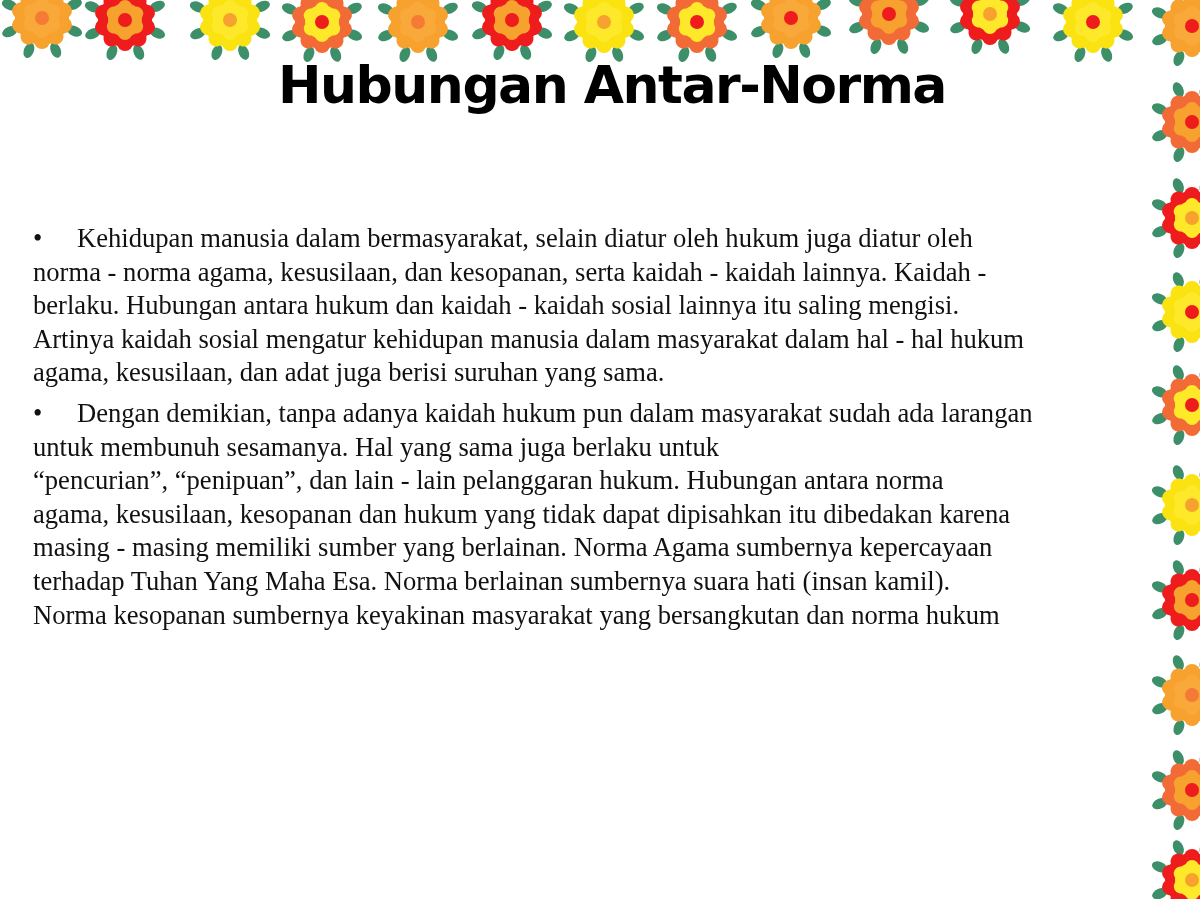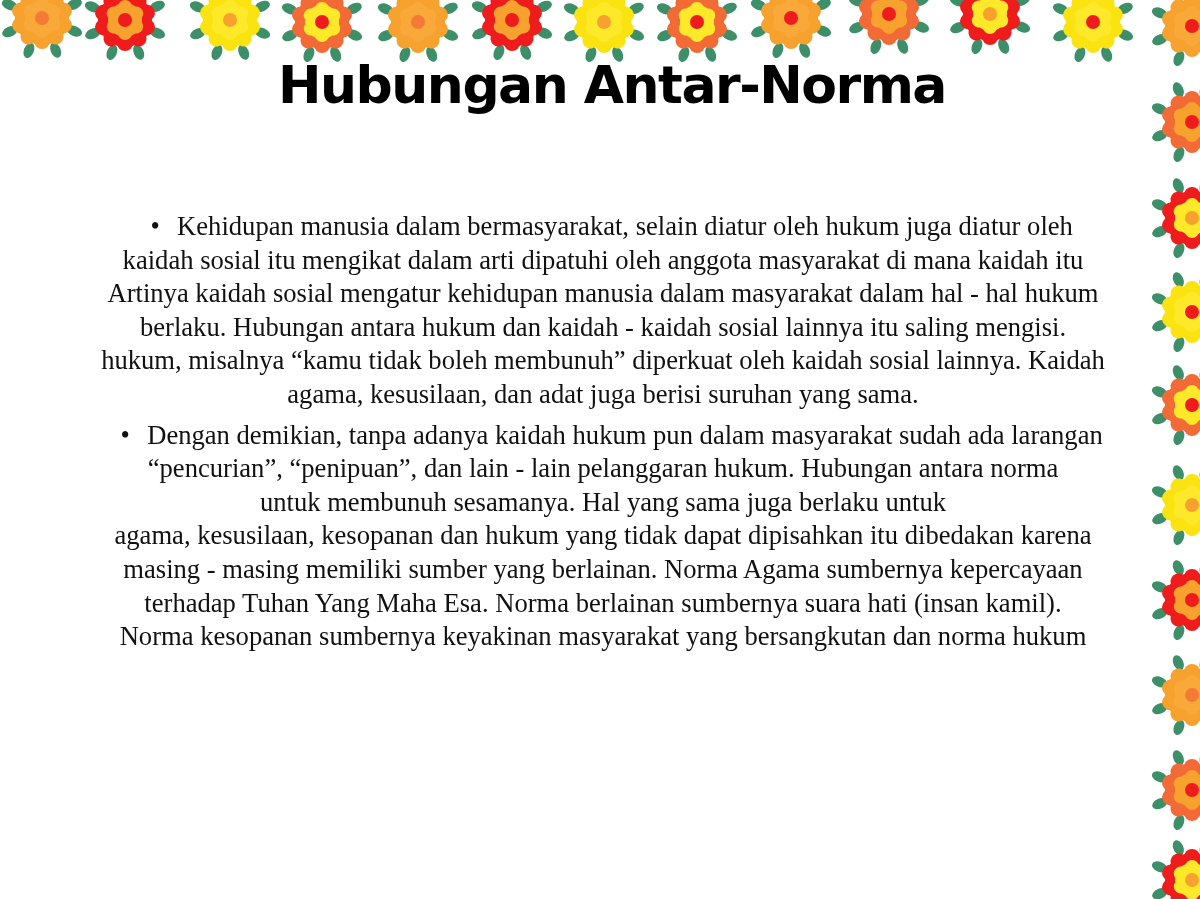--- a/index.html
+++ b/index.html
@@ -10,23 +10,23 @@
   .slide { position: absolute; left: 0; top: 0; width: 1200px; height: 899px; }
   .border-layer { position: absolute; left: 0; top: 0; width: 1200px; height: 899px; z-index: 1; pointer-events: none; }
   .flower { position: absolute; }
   .title {
     position: absolute; left: 0; top: 38px; width: 1200px; text-align: center;
     font-family: "DejaVu Sans", sans-serif; font-weight: bold;
     font-size: 52px; color: #000; letter-spacing: -1.5px;
     z-index: 2; margin: 12px; line-height: 70px;
   }
   .body-text {
-    position: absolute; left: 33px; top: 210px; width: 1140px;
+    position: absolute; left: 33px; top: 222px; width: 1140px;
     font-family: "Liberation Serif", serif; font-size: 26.6px; line-height: 33.6px;
-    color: #111; z-index: 2; text-align: center;
+    color: #111; z-index: 2;
   }
   .para { margin: 0 0 7px 0; }
   .bullet { display: inline-block; width: 44px; }
   .line { display: block; white-space: nowrap; }
 </style>
 </head>
 <body>
 
 <div class="slide">
   <div class="border-layer" id="border-layer">
@@ -668,29 +668,28 @@
         <circle cx="0" cy="-13" r="7" fill="#fde92a" transform="rotate(300)"></circle>
         <circle cx="0" cy="0" r="7" fill="#f7a12e"></circle>
       </svg>
     </div>
 
   <h1 class="title">Hubungan Antar-Norma</h1>
 
   <div class="body-text">
     <p class="para">
       <span class="line"><span class="bullet">•</span><span>Kehidupan manusia dalam bermasyarakat, selain diatur oleh hukum juga diatur oleh</span></span>
-      <span class="line">kaidah sosial itu mengikat dalam arti dipatuhi oleh anggota masyarakat di mana kaidah itu</span>
+      <span class="line">norma - norma agama, kesusilaan, dan kesopanan, serta kaidah - kaidah lainnya. Kaidah -</span>
+      <span class="line">berlaku. Hubungan antara hukum dan kaidah - kaidah sosial lainnya itu saling mengisi.</span>
       <span class="line">Artinya kaidah sosial mengatur kehidupan manusia dalam masyarakat dalam hal - hal hukum</span>
-      <span class="line">berlaku. Hubungan antara hukum dan kaidah - kaidah sosial lainnya itu saling mengisi.</span>
-      <span class="line">hukum, misalnya “kamu tidak boleh membunuh” diperkuat oleh kaidah sosial lainnya. Kaidah</span>
       <span class="line">agama, kesusilaan, dan adat juga berisi suruhan yang sama.</span>
     </p>
     <p class="para">
       <span class="line"><span class="bullet">•</span><span>Dengan demikian, tanpa adanya kaidah hukum pun dalam masyarakat sudah ada larangan</span></span>
+      <span class="line">untuk membunuh sesamanya. Hal yang sama juga berlaku untuk</span>
       <span class="line">“pencurian”, “penipuan”, dan lain - lain pelanggaran hukum. Hubungan antara norma</span>
-      <span class="line">untuk membunuh sesamanya. Hal yang sama juga berlaku untuk</span>
       <span class="line">agama, kesusilaan, kesopanan dan hukum yang tidak dapat dipisahkan itu dibedakan karena</span>
       <span class="line">masing - masing memiliki sumber yang berlainan. Norma Agama sumbernya kepercayaan</span>
       <span class="line">terhadap Tuhan Yang Maha Esa. Norma berlainan sumbernya suara hati (insan kamil).</span>
       <span class="line">Norma kesopanan sumbernya keyakinan masyarakat yang bersangkutan dan norma hukum</span>
     </p>
   </div>
 </div>
 
 </body></html>

